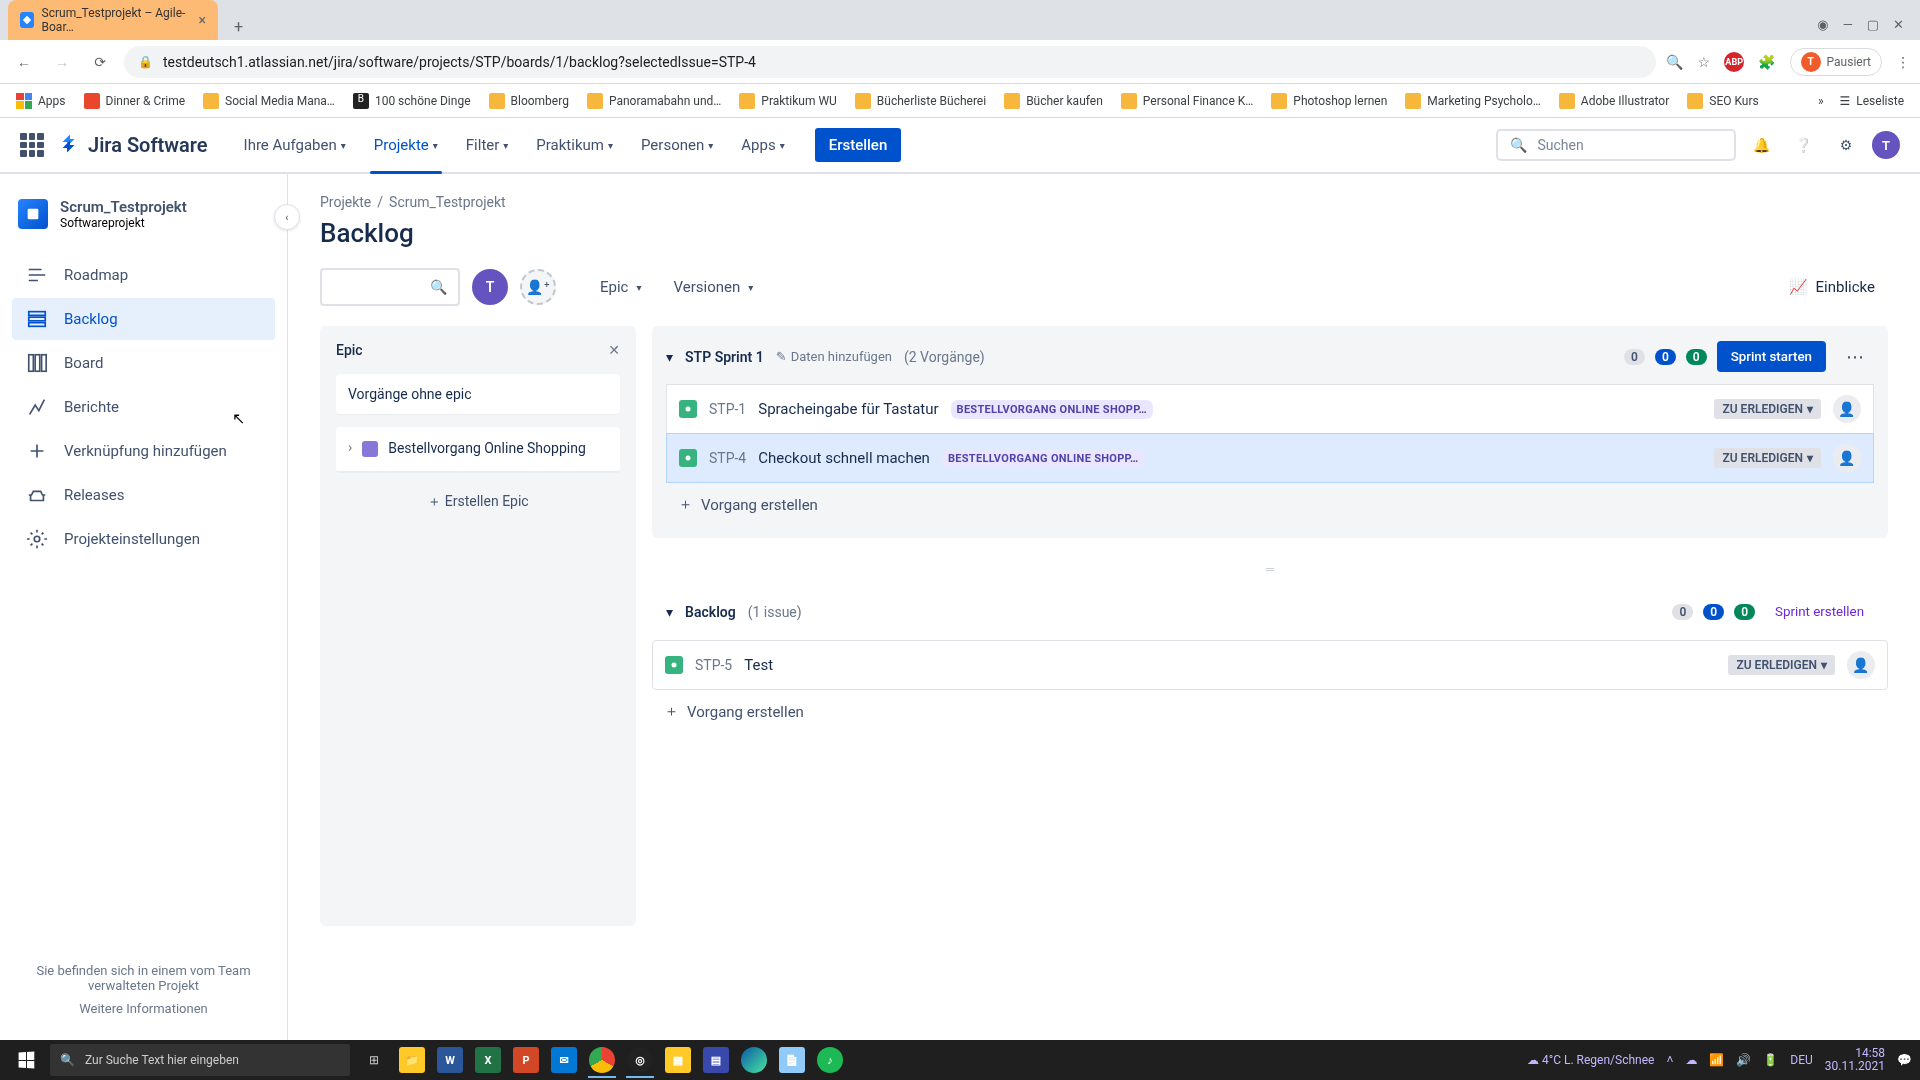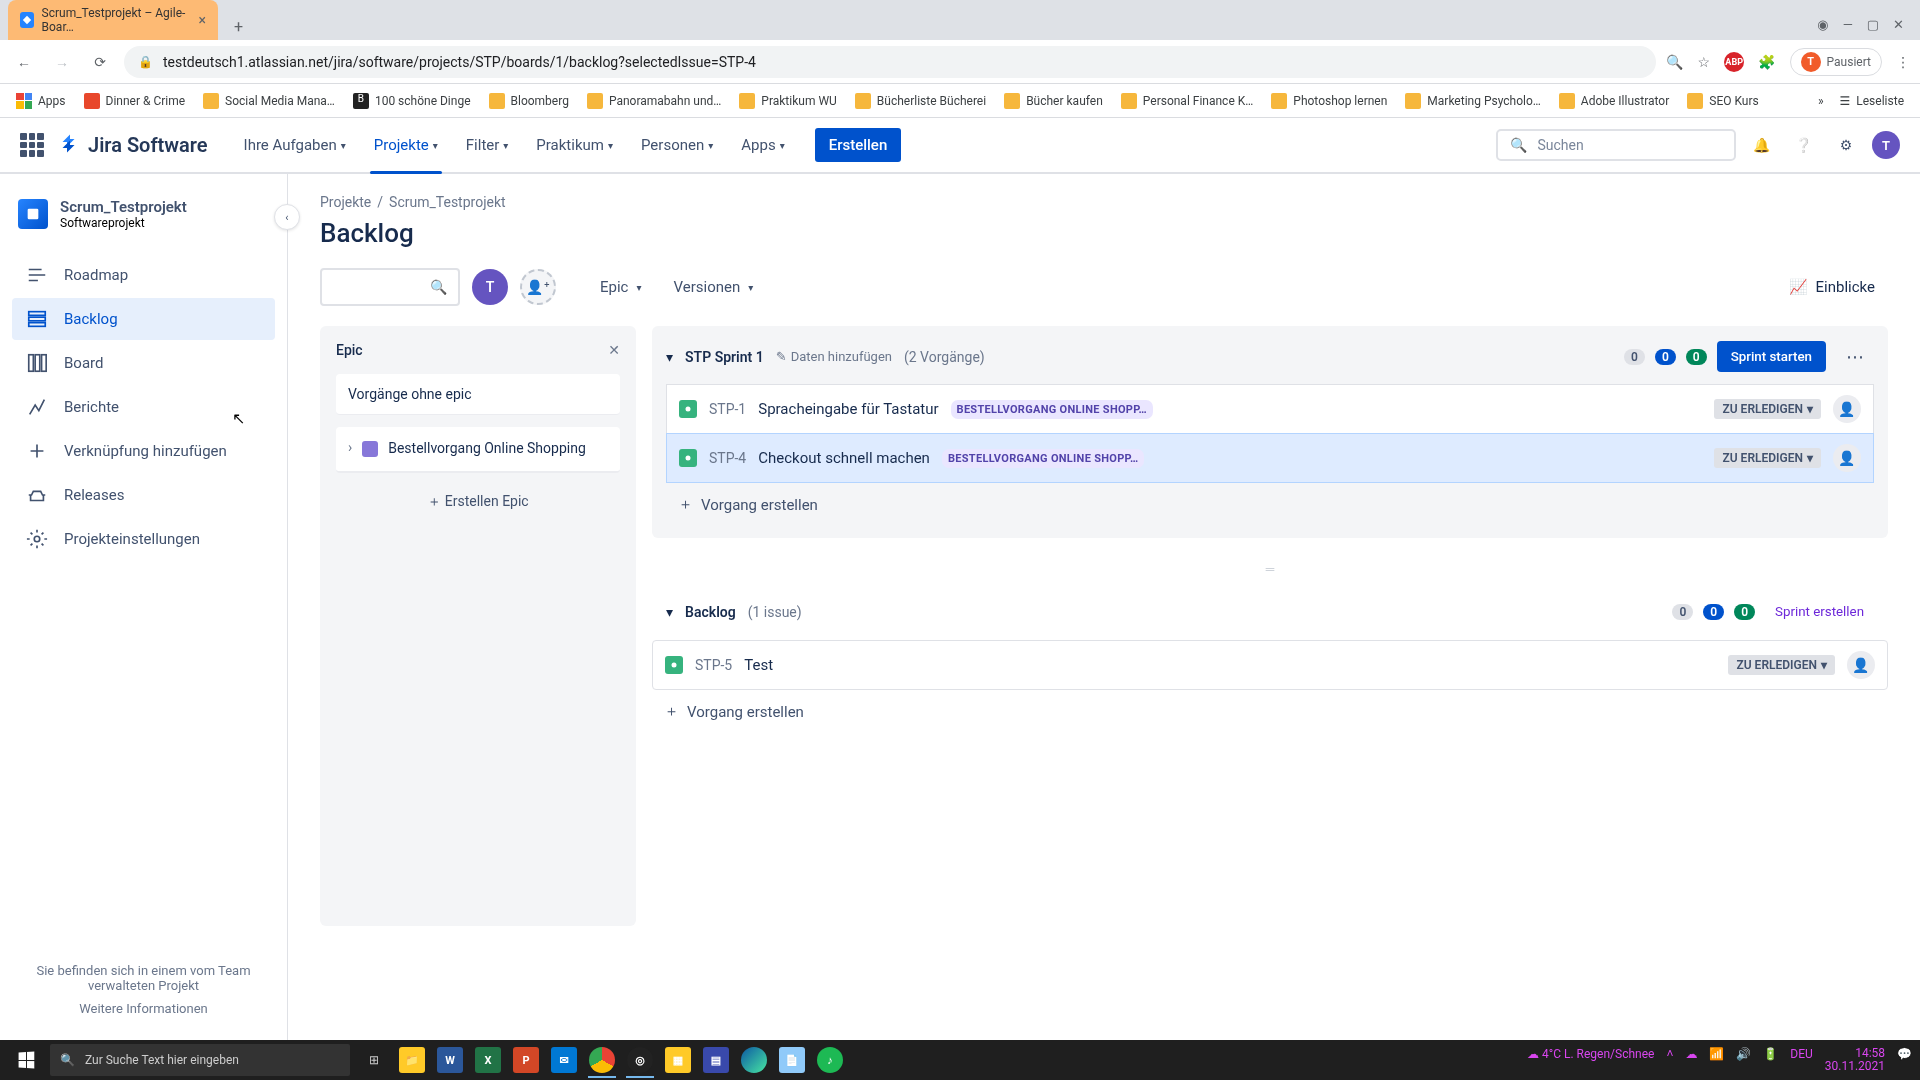--- a/index.html
+++ b/index.html
@@ -112,21 +112,21 @@
   
   .taskbar { position: fixed; bottom: 0; left: 0; right: 0; height: 40px; background: #1f1f1f; display:flex;align-items:center; color:#fff; padding: 0 8px; gap: 6px; font-size: 12px; }
   .start { width: 36px; height: 32px; display:flex;align-items:center;justify-content:center; }
   .win-flag { display:grid;grid-template-columns:1fr 1fr;gap:1px;width:16px;height:16px; transform: perspective(30px) rotateY(-12deg); }
   .win-flag span { background:#fff; }
   .win-search { background:#333; border-radius:2px; width: 300px; height:32px; display:flex;align-items:center;gap:10px;padding:0 10px;color:#ccc; }
   .task-icons { display:flex;align-items:center;gap:2px; }
   .task-app { width: 36px; height: 36px; display:flex;align-items:center;justify-content:center; position:relative; }
   .task-app.active::after { content:""; position:absolute; bottom:0; left:4px; right:4px; height:2px; background:#76b9ed; }
   .task-sq { width:26px;height:26px;border-radius:3px;display:flex;align-items:center;justify-content:center;font-size:11px;font-weight:700;color:#fff; }
-  .tray { margin-left: auto; display:flex;align-items:flex-start;gap:12px; color:#d946ef; font-size:12px; }
+  .tray { margin-left: auto; display:flex;align-items:center;gap:12px; color:#c4b5fd; font-size:12px; }
 </style>
 </head>
 <body>
 
 <div class="browser-top">
   <div class="tab">
     <span class="tab-favicon">
         <svg viewBox="0 0 24 24">
           <path d="M12 2L2 12l10 10 10-10z"></path>
         </svg>

